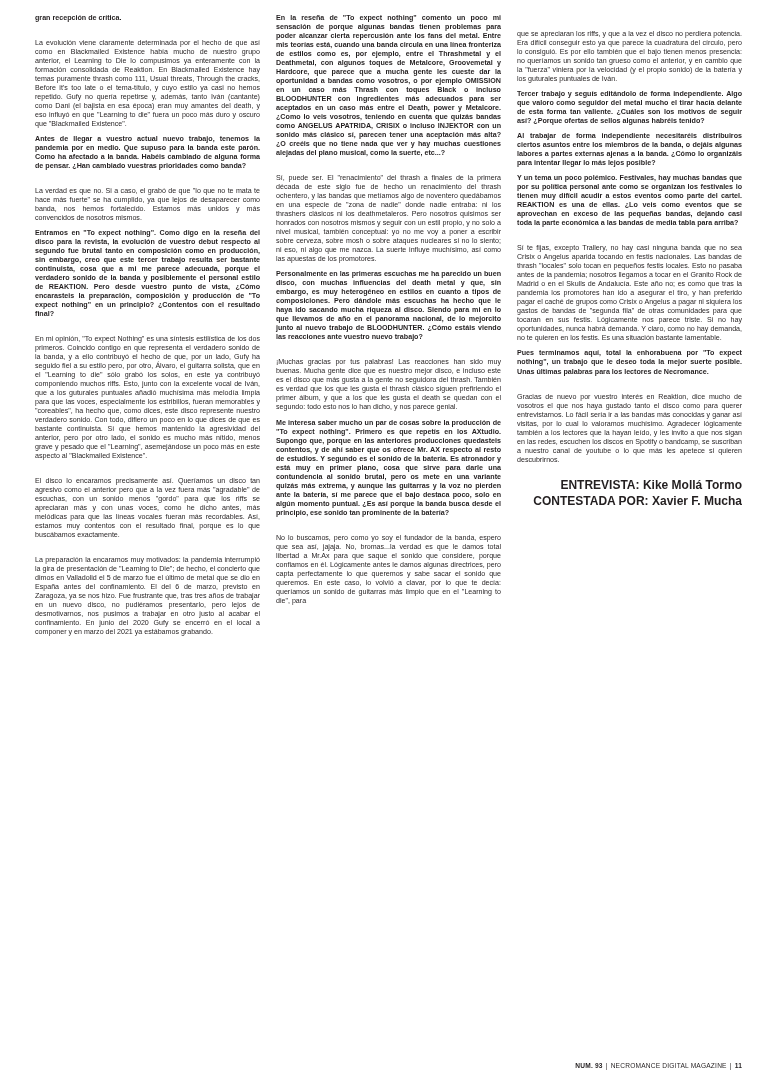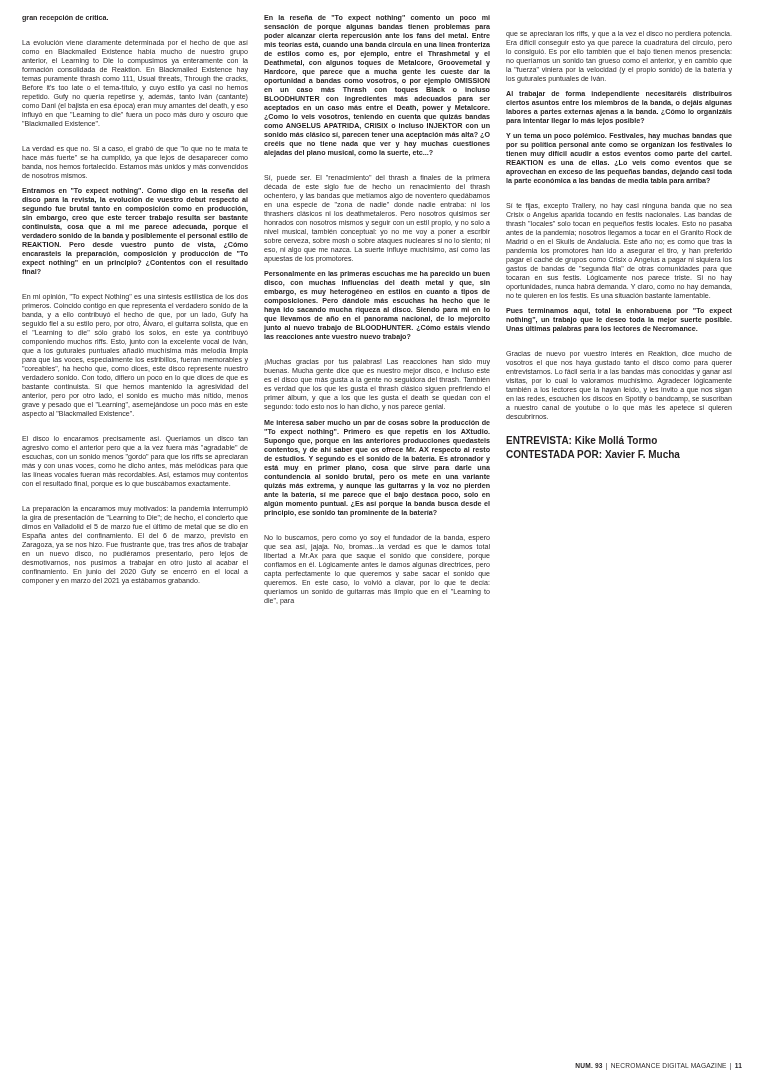--- a/index.html
+++ b/index.html
@@ -12,21 +12,21 @@
     width: 768px;
     height: 1085px;
     font-family: "Liberation Sans", sans-serif;
     color: #231f20;
     position: relative;
     overflow: hidden;
   }
   .page {
     width: 768px;
     height: 1085px;
-    padding: 14px 26px 0 22px;
+    padding: 14px 26px 0 35px;
     position: relative;
   }
   .columns {
     display: flex;
     gap: 16px;
     height: 1020px;
   }
   .col {
     width: 226px;
     font-size: 7.1px;
@@ -42,21 +42,22 @@
     font-weight: bold;
     margin: 0 0 0.55em 0;
     text-align: justify;
     font-size: 7.15px;
     line-height: 1.26;
   }
   .q.first { margin-top: 0; }
   .spacer-q { margin-top: 0.85em; }
   .credits {
     margin-top: 12px;
-    font-size: 10px;
+    text-align: right;
+    font-size: 12px;
     font-weight: bold;
     line-height: 1.35;
   }
   .credits .label { font-weight: bold; }
   .footer {
     position: absolute;
     right: 26px;
     bottom: 16px;
     font-size: 6.6px;
     letter-spacing: 0.2px;
@@ -69,36 +70,38 @@
 </style>
 </head>
 <body>
 
 <div class="page">
   <div class="columns">
 
     <div class="col" id="col1">
         <p class="q first">gran recepción de crítica.</p>
         <p>La evolución viene claramente determinada por el hecho de que así como en Blackmailed Existence había mucho de nuestro grupo anterior, el Learning to Die lo compusimos ya enteramente con la formación consolidada de Reaktion. En Blackmailed Existence hay temas puramente thrash como 111, Usual threats, Through the cracks, Before it's too late o el tema-título, y cuyo estilo ya casi no hemos repetido. Gufy no quería repetirse y, además, tanto Iván (cantante) como Dani (el bajista en esa época) eran muy amantes del death, y eso influyó en que "Learning to die" fuera un poco más duro y oscuro que "Blackmailed Existence".</p>
+        <p class="q spacer-q">Antes de llegar a vuestro actual nuevo trabajo, tenemos la pandemia por en medio. Que supuso para la banda este parón. Como ha afectado a la banda. Habéis cambiado de alguna forma de pensar. ¿Han cambiado vuestras prioridades como banda?</p>
         <p>La verdad es que no. Si a caso, el grabó de que "lo que no te mata te hace más fuerte" se ha cumplido, ya que lejos de desaparecer como banda, nos hemos fortalecido. Estamos más unidos y más convencidos de nosotros mismos.</p>
         <p class="q spacer-q">Entramos en "To expect nothing". Como digo en la reseña del disco para la revista, la evolución de vuestro debut respecto al segundo fue brutal tanto en composición como en producción, sin embargo, creo que este tercer trabajo resulta ser bastante continuista, cosa que a mi me parece adecuada, porque el verdadero sonido de la banda y posiblemente el personal estilo de REAKTION. Pero desde vuestro punto de vista, ¿Cómo encarasteis la preparación, composición y producción de "To expect nothing" en un principio? ¿Contentos con el resultado final?</p>
         <p>En mi opinión, "To expect Nothing" es una síntesis estilística de los dos primeros. Coincido contigo en que representa el verdadero sonido de la banda, y a ello contribuyó el hecho de que, por un lado, Gufy ha seguido fiel a su estilo pero, por otro, Álvaro, el guitarra solista, que en el "Learning to die" sólo grabó los solos, en este ya contribuyó componiendo muchos riffs. Esto, junto con la excelente vocal de Iván, que a los guturales puntuales añadió muchísima más melodía limpia para que las voces, especialmente los estribillos, fueran memorables y "coreables", ha hecho que, como dices, este disco represente nuestro verdadero sonido. Con todo, difiero un poco en lo que dices de que es bastante continuista. Sí que hemos mantenido la agresividad del anterior, pero por otro lado, el sonido es mucho más nítido, menos grave y pesado que el "Learning", asemejándose un poco más en este aspecto al "Blackmailed Existence".</p>
         <p>El disco lo encaramos precisamente así. Queríamos un disco tan agresivo como el anterior pero que a la vez fuera más "agradable" de escuchas, con un sonido menos "gordo" para que los riffs se apreciaran más y con unas voces, como he dicho antes, más melódicas para que las líneas vocales fueran más recordables. Así, estamos muy contentos con el resultado final, porque es lo que buscábamos exactamente.</p>
         <p>La preparación la encaramos muy motivados: la pandemia interrumpió la gira de presentación de "Learning to Die"; de hecho, el concierto que dimos en Valladolid el 5 de marzo fue el último de metal que se dio en España antes del confinamiento. El del 6 de marzo, previsto en Zaragoza, ya se nos hizo. Fue frustrante que, tras tres años de trabajar en un nuevo disco, no pudiéramos presentarlo, pero lejos de desmotivarnos, nos pusimos a trabajar en otro justo al acabar el confinamiento. En junio del 2020 Gufy se encerró en el local a componer y en marzo del 2021 ya estábamos grabando.</p>
       </div>
     <div class="col" id="col2">
         <p class="q first">En la reseña de "To expect nothing" comento un poco mi sensación de porque algunas bandas tienen problemas para poder alcanzar cierta repercusión ante los fans del metal. Entre mis teorías está, cuando una banda circula en una línea fronteriza de estilos como es, por ejemplo, entre el Thrashmetal y el Deathmetal, con algunos toques de Metalcore, Groovemetal y Hardcore, que parece que a mucha gente les cueste dar la oportunidad a bandas como vosotros, o por ejemplo OMISSION en un caso más Thrash con toques Black o incluso BLOODHUNTER con ingredientes más adecuados para ser aceptados en un caso más entre el Death, power y Metalcore. ¿Como lo veis vosotros, teniendo en cuenta que quizás bandas como ANGELUS APATRIDA, CRISIX o incluso INJEKTOR con un sonido más clásico sí, parecen tener una aceptación más alta? ¿O creéis que no tiene nada que ver y hay muchas cuestiones alejadas del plano musical, como la suerte, etc...?</p>
         <p>Sí, puede ser. El "renacimiento" del thrash a finales de la primera década de este siglo fue de hecho un renacimiento del thrash ochentero, y las bandas que metíamos algo de noventero quedábamos en una especie de "zona de nadie" donde nadie entraba: ni los thrashers clásicos ni los deathmetaleros. Pero nosotros quisimos ser honrados con nosotros mismos y seguir con un estil propio, y no solo a nivel musical, también conceptual: yo no me voy a poner a escribir sobre cerveza, sobre mosh o sobre ataques nucleares si no lo siento; ni eso, ni algo que me nazca. La suerte influye muchísimo, así como las apuestas de los promotores.</p>
         <p class="q spacer-q">Personalmente en las primeras escuchas me ha parecido un buen disco, con muchas influencias del death metal y que, sin embargo, es muy heterogéneo en estilos en cuanto a tipos de composiciones. Pero dándole más escuchas ha hecho que le haya ido sacando mucha riqueza al disco. Siendo para mi en lo que llevamos de año en el panorama nacional, de lo mejorcito junto al nuevo trabajo de BLOODHUNTER. ¿Cómo estáis viendo las reacciones ante vuestro nuevo trabajo?</p>
         <p>¡Muchas gracias por tus palabras! Las reacciones han sido muy buenas. Mucha gente dice que es nuestro mejor disco, e incluso este es el disco que más gusta a la gente no seguidora del thrash. También es verdad que los que les gusta el thrash clásico siguen prefiriendo el primer álbum, y que a los que les gusta el death se quedan con el segundo: todo esto nos lo han dicho, y nos parece genial.</p>
         <p class="q spacer-q">Me interesa saber mucho un par de cosas sobre la producción de "To expect nothing". Primero es que repetís en los AXtudio. Supongo que, porque en las anteriores producciones quedasteis contentos, y de ahí saber que os ofrece Mr. AX respecto al resto de estudios. Y segundo es el sonido de la batería. Es atronador y está muy en primer plano, cosa que sirve para darle una contundencia al sonido brutal, pero os mete en una variante quizás más extrema, y aunque las guitarras y la voz no pierden ante la batería, sí me parece que el bajo destaca poco, solo en algún momento puntual. ¿Es así porque la banda busca desde el principio, ese sonido tan prominente de la batería?</p>
         <p>No lo buscamos, pero como yo soy el fundador de la banda, espero que sea así, jajaja. No, bromas...la verdad es que le damos total libertad a Mr.Ax para que saque el sonido que considere, porque confiamos en él. Lógicamente antes le damos algunas directrices, pero capta perfectamente lo que queremos y sabe sacar el sonido que queremos. En este caso, lo volvió a clavar, por lo que te decía: queríamos un sonido de guitarras más limpio que en el "Learning to die", para</p>
       </div>
     <div class="col" id="col3">
         <p>que se apreciaran los riffs, y que a la vez el disco no perdiera potencia. Era difícil conseguir esto ya que parece la cuadratura del círculo, pero lo consiguió. Es por ello también que el bajo tienen menos presencia: no queríamos un sonido tan grueso como el anterior, y en cambio que la "fuerza" viniera por la velocidad (y el propio sonido) de la batería y los guturales puntuales de Iván.</p>
+        <p class="q spacer-q">Tercer trabajo y seguís editándolo de forma independiente. Algo que valoro como seguidor del metal mucho el tirar hacía delante de esta forma tan valiente. ¿Cuáles son los motivos de seguir así? ¿Porque ofertas de sellos algunas habréis tenido?</p>
         <p class="q spacer-q">Al trabajar de forma independiente necesitaréis distribuiros ciertos asuntos entre los miembros de la banda, o dejáis algunas labores a partes externas ajenas a la banda. ¿Cómo lo organizáis para intentar llegar lo más lejos posible?</p>
         <p class="q spacer-q">Y un tema un poco polémico. Festivales, hay muchas bandas que por su política personal ante como se organizan los festivales lo tienen muy difícil acudir a estos eventos como parte del cartel. REAKTION es una de ellas. ¿Lo veis como eventos que se aprovechan en exceso de las pequeñas bandas, dejando casi toda la parte económica a las bandas de media tabla para arriba?</p>
         <p>Sí te fijas, excepto Trallery, no hay casi ninguna banda que no sea Crisix o Angelus aparida tocando en festis nacionales. Las bandas de thrash "locales" solo tocan en pequeños festis locales. Esto no pasaba antes de la pandemia; nosotros llegamos a tocar en el Granito Rock de Madrid o en el Skulls de Andalucía. Este año no; es como que tras la pandemia los promotores han ido a asegurar el tiro, y han preferido pagar el caché de grupos como Crisix o Angelus a pagar ni siquiera los gastos de bandas de "segunda fila" de otras comunidades para que tocaran en sus festis. Lógicamente nos parece triste. Si no hay oportunidades, nunca habrá demanda. Y claro, como no hay demanda, no te quieren en los festis. Es una situación bastante lamentable.</p>
         <p class="q spacer-q">Pues terminamos aquí, total la enhorabuena por "To expect nothing", un trabajo que le deseo toda la mejor suerte posible. Unas últimas palabras para los lectores de Necromance.</p>
         <p>Gracias de nuevo por vuestro interés en Reaktion, dice mucho de vosotros el que nos haya gustado tanto el disco como para querer entrevistarnos. Lo fácil sería ir a las bandas más conocidas y ganar así visitas, por lo cual lo valoramos muchísimo. Agradecer lógicamente también a los lectores que la hayan leído, y les invito a que nos sigan en las redes, escuchen los discos en Spotify o bandcamp, se suscriban a nuestro canal de youtube o lo que más les apetece si quieren descubrirnos.</p>
       <div class="credits">
         <div>
           <span class="label">ENTREVISTA:</span>
           <span>Kike Mollá Tormo</span>
         </div>

